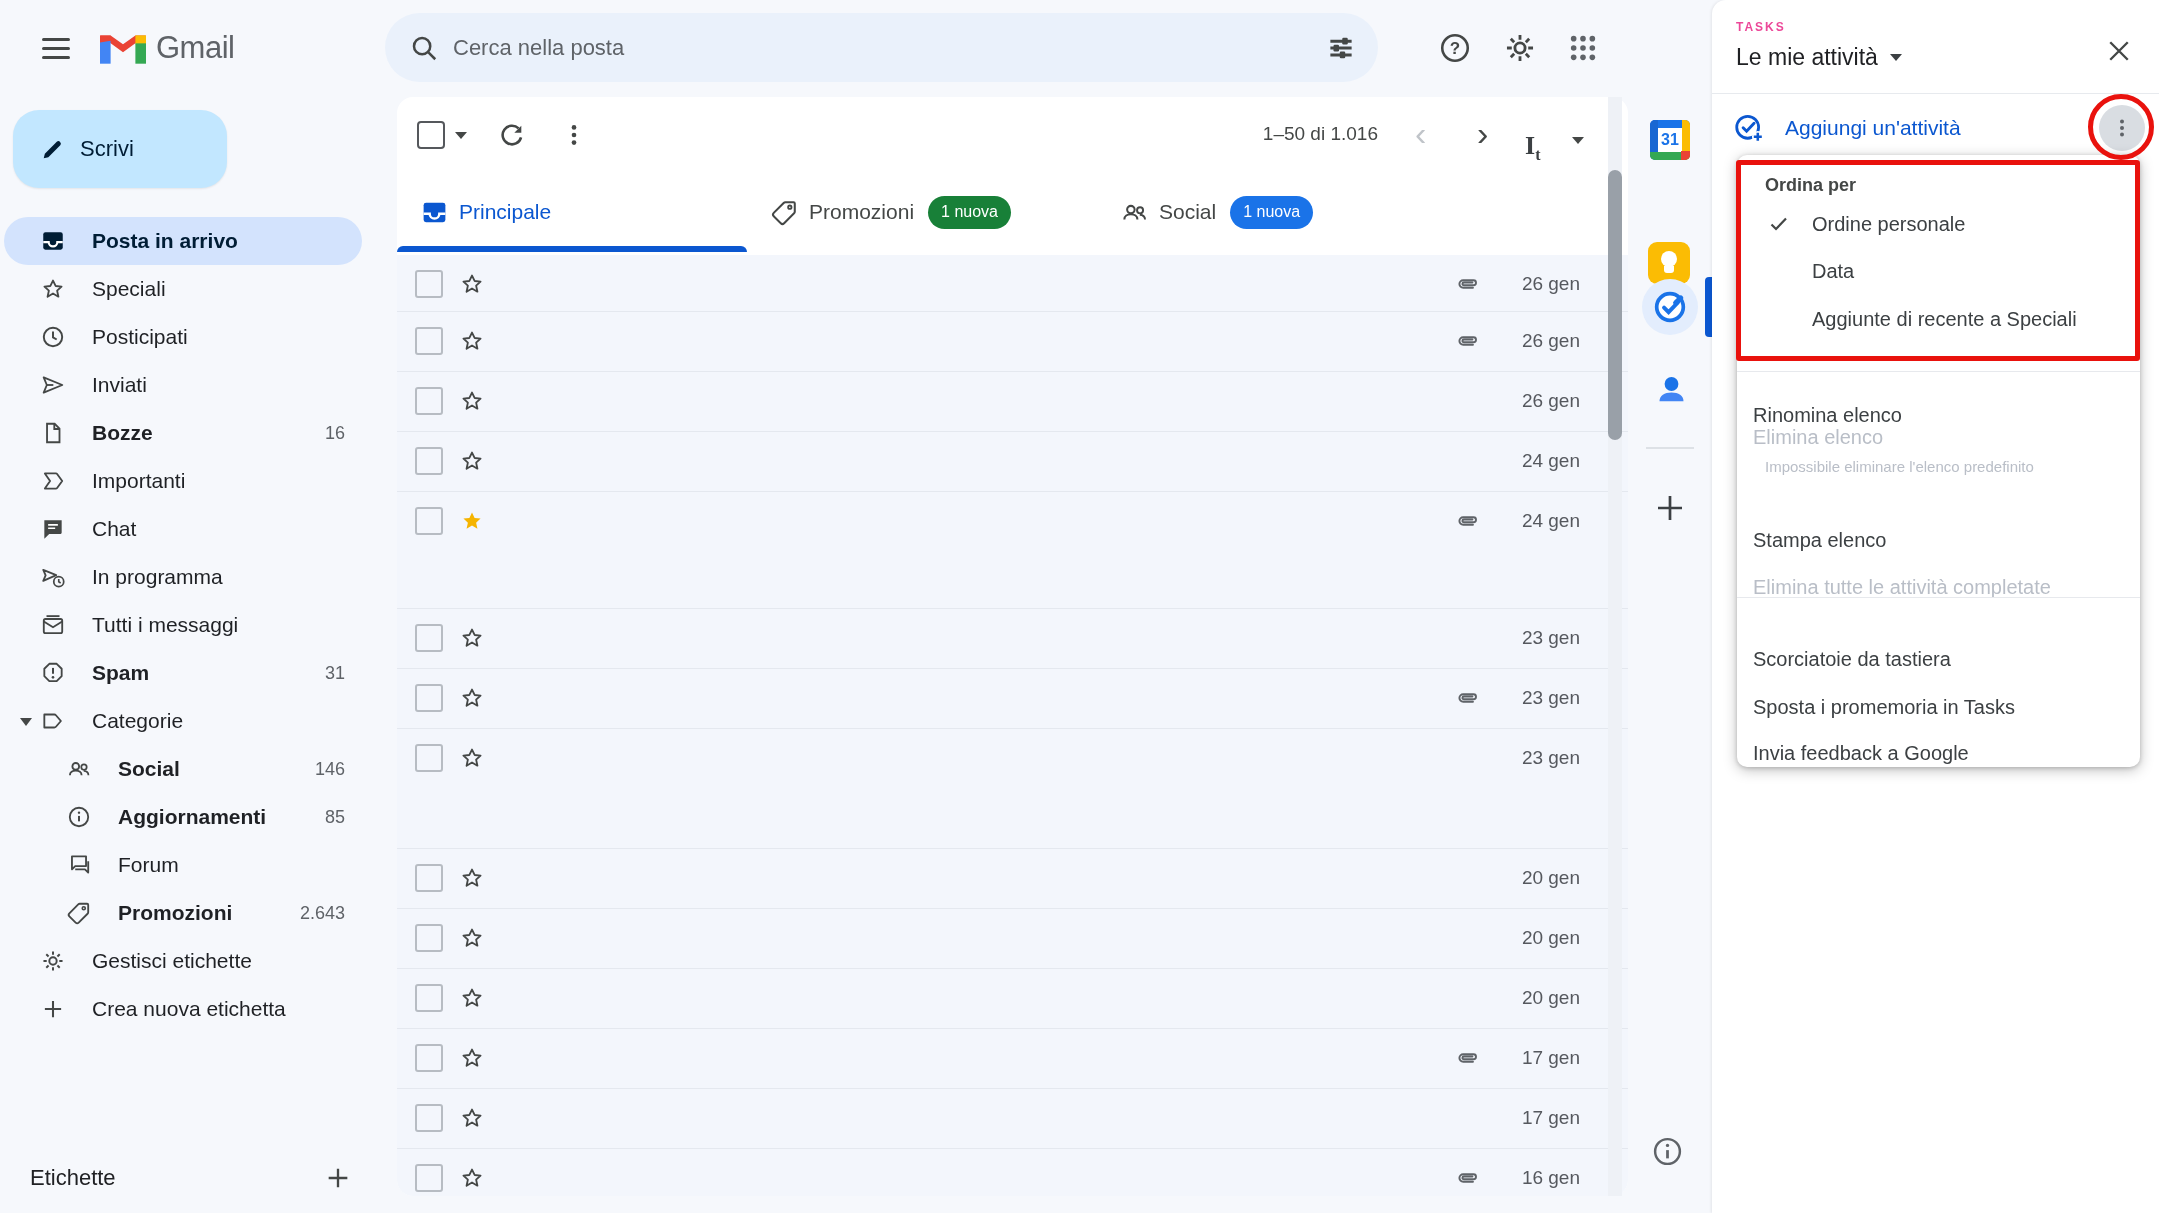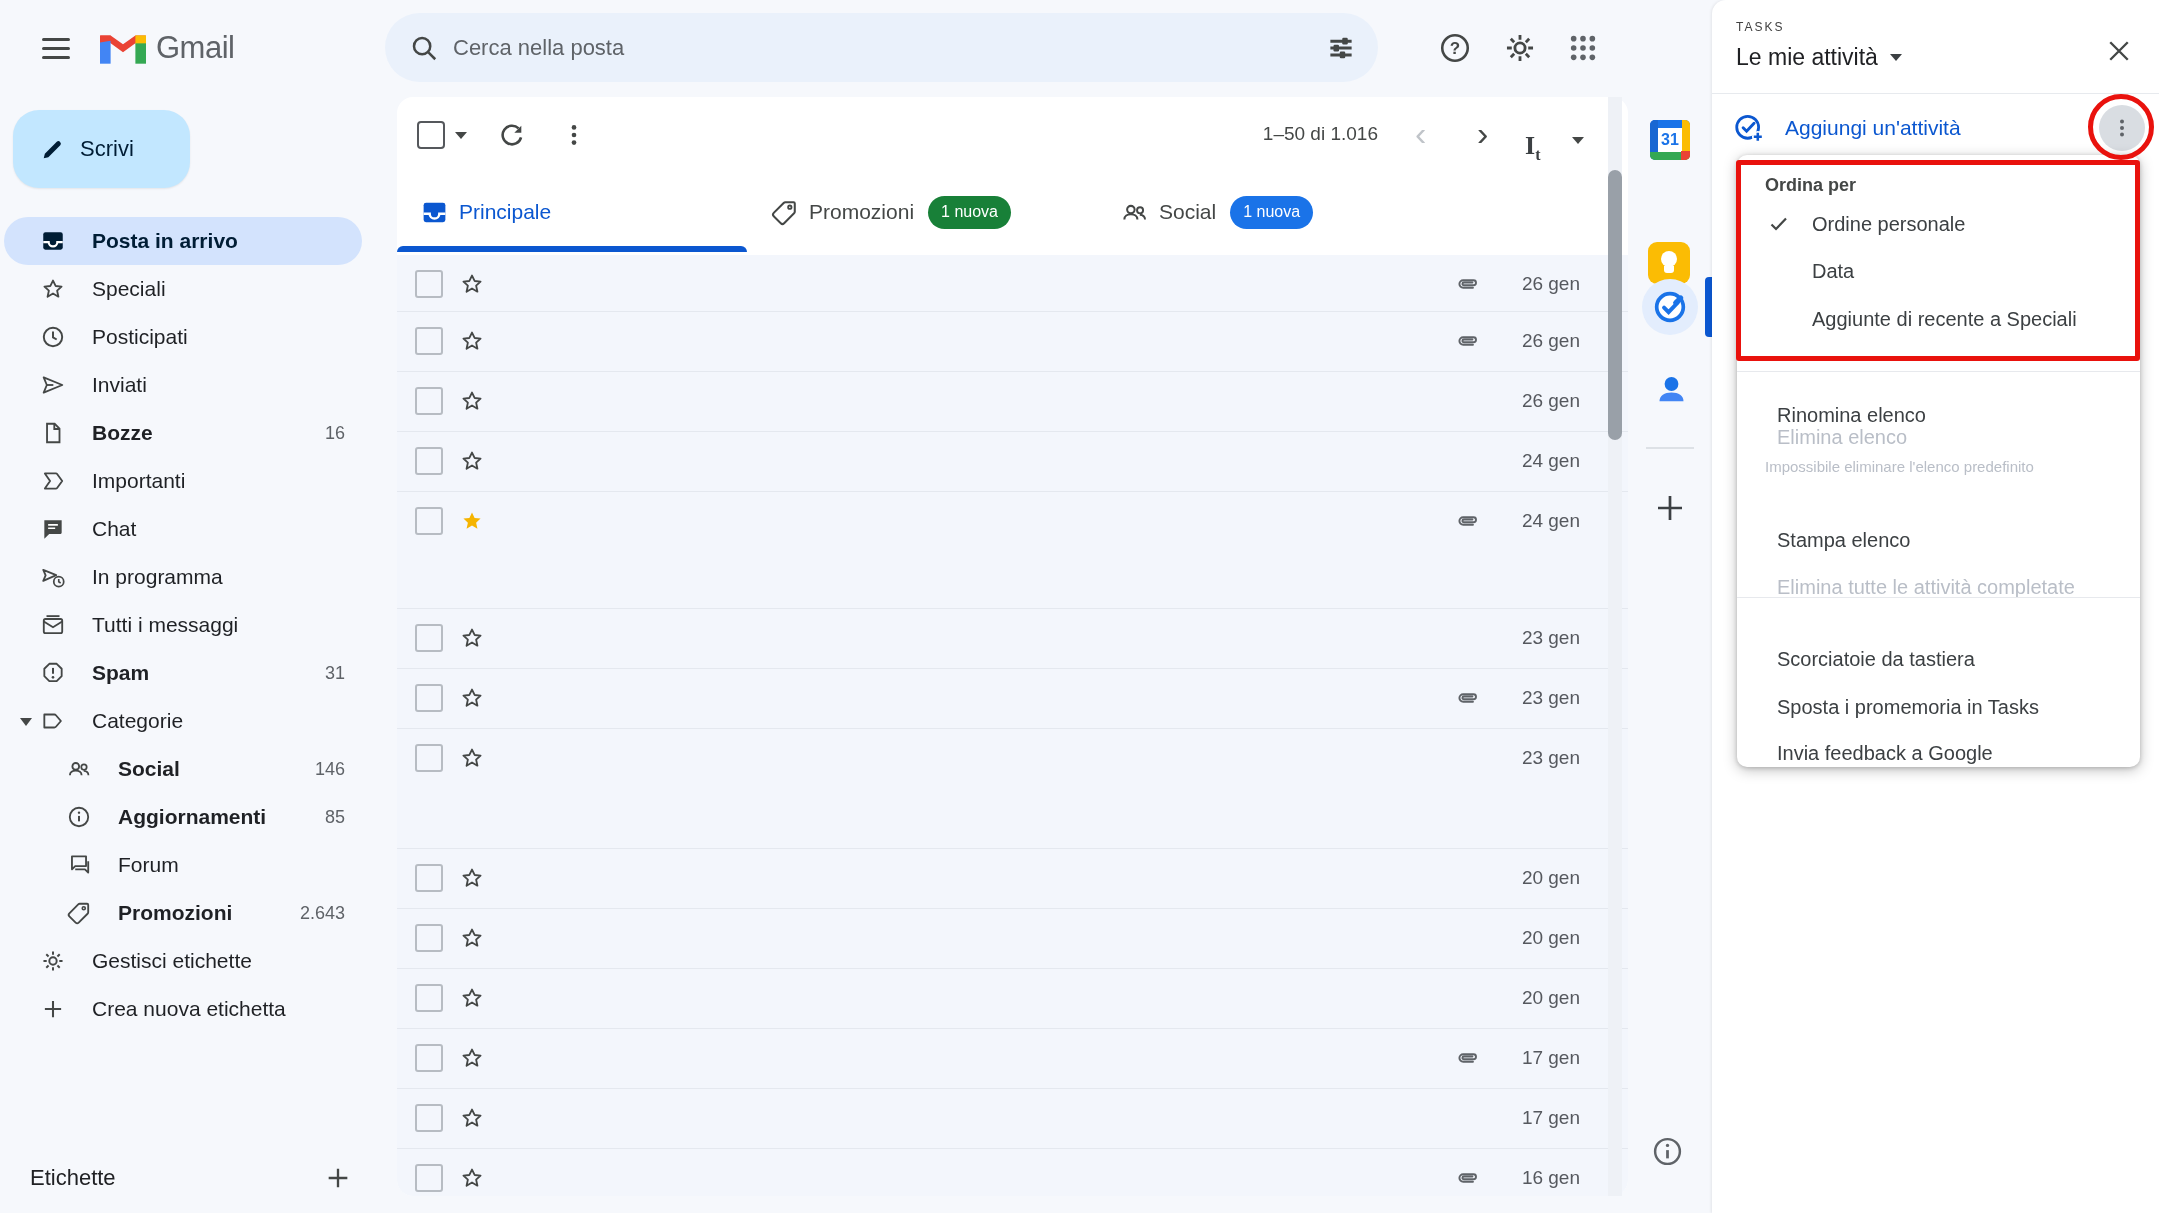--- a/index.html
+++ b/index.html
@@ -18,21 +18,21 @@
   #hamburger { left:34px; top:32px; width:44px; height:32px; cursor:pointer; }
   #hamburger span { display:block; width:28px; height:3px; background:#444746; margin:6px 8px; border-radius:2px; }
   #gmail-logo { left:100px; top:28px; }
   #gmail-wordmark { left:156px; top:30px; font-size:31px; color:#5f6368; letter-spacing:-0.5px; }
   #searchbar { left:385px; top:13px; width:993px; height:69px; background:#eaf1fb; border-radius:35px; display:flex; align-items:center; }
   #searchbar .ph { font-size:22px; color:#5f6368; flex:1; margin-left:14px; }
   .hicon { width:62px; height:62px; display:flex; align-items:center; justify-content:center; border-radius:50%; cursor:pointer; }
   #help-btn { left:1424px; top:17px; } #settings-btn { left:1489px; top:17px; } #apps-btn { left:1552px; top:17px; }
 
   
-  #compose { left:13px; top:110px; width:177px; height:78px; background:#c2e7ff; border-radius:26px; display:flex; align-items:center; cursor:pointer; box-shadow:0 1px 2px rgba(0,0,0,.08); }
+  #compose { left:13px; top:110px; width:214px; height:78px; background:#c2e7ff; border-radius:26px; display:flex; align-items:center; cursor:pointer; box-shadow:0 1px 2px rgba(0,0,0,.08); }
   #compose .lbl { font-size:22px; font-weight:500; color:#001d35; margin-left:14px; }
   #sidebar-list { left:4px; top:217px; width:358px; }
   .sbrow { height:48px; display:flex; align-items:center; border-radius:24px; padding-left:36px; padding-right:17px; cursor:pointer; position:relative; }
   .sbrow.sel { background:#d3e3fd; }
   .sbrow .icn { width:26px; height:26px; flex:0 0 26px; }
   .sbrow .lab { font-size:21px; color:#1f2125; margin-left:26px; white-space:nowrap; }
   .sbrow.sel .lab { color:#001d35; font-weight:700; }
   .sbrow.bold .lab { font-weight:700; }
   .sbrow.indent { padding-left:62px; }
   .sbrow .cnt { margin-left:auto; font-size:18px; color:#5f6368; }
@@ -81,33 +81,33 @@
   #cal-icon .band-right { position:absolute; right:0; top:0; width:8px; height:100%; background:#fbbc04; }
   #cal-icon .band-bottom { position:absolute; left:0; bottom:0; width:100%; height:8px; background:#34a853; }
   #cal-icon .corner { position:absolute; right:0; bottom:0; width:9px; height:9px; background:#ea4335; }
   #cal-icon .n31 { position:absolute; left:0; top:0; width:100%; height:100%; display:flex; align-items:center; justify-content:center; color:#1a73e8; font-size:16px; font-weight:700; }
   #keep-icon { left:1648px; top:202px; width:42px; height:42px; background:#fbbc04; border-radius:9px; position:relative; }
   #keep-icon .bulb { position:absolute; left:13px; top:9px; width:16px; height:16px; border-radius:50%; background:#fff; }
   #keep-icon .base { position:absolute; left:16px; top:24px; width:10px; height:7px; background:#fff; border-radius:0 0 3px 3px; }
 
   
   #tasks-panel { left:1712px; top:0; width:447px; height:1213px; background:#fff; border-radius:14px 0 0 0; box-shadow:-1px 0 3px rgba(0,0,0,.08); }
-  #tp-kicker { position:absolute; left:24px; top:20px; font-size:12px; font-weight:400; letter-spacing:2px; color:#404040; }
+  #tp-kicker { position:absolute; left:24px; top:20px; font-size:12px; font-weight:700; letter-spacing:2px; color:#ec4899; }
   #tp-title-row { position:absolute; left:24px; top:44px; display:flex; align-items:center; cursor:pointer; }
   #tp-title { font-size:23px; color:#202124; font-weight:500; }
   #tp-title-caret { margin-left:12px; border-top-color:#3c4043; }
   #tp-close { position:absolute; left:392px; top:36px; width:32px; height:32px; cursor:pointer; }
   #tp-divider { position:absolute; left:0; top:93px; width:100%; height:1px; background:#e7eaee; }
   #tp-add { position:absolute; left:21px; top:112px; display:flex; align-items:center; cursor:pointer; }
   #tp-add .t { font-size:21px; font-weight:500; color:#0b57d0; margin-left:20px; }
   #tp-dots { position:absolute; left:387px; top:105px; width:46px; height:46px; border-radius:50%; background:#d9dde2; display:flex; align-items:center; justify-content:center; cursor:pointer; }
 
   
   #tasks-menu { left:1737px; top:155px; width:403px; height:612px; background:#fff; border-radius:10px; box-shadow:0 3px 14px rgba(0,0,0,.25), 0 1px 4px rgba(0,0,0,.18); z-index:40; }
-  .mi { position:absolute; left:0; width:100%; height:48px; line-height:48px; font-size:20px; color:#3c4043; padding-left:40px; cursor:pointer; white-space:nowrap; }
+  .mi { position:absolute; left:0; width:100%; height:48px; line-height:48px; font-size:20px; color:#3c4043; padding-left:16px; cursor:pointer; white-space:nowrap; }
   .mi.opt { padding-left:75px; }
   .mi.disabled { color:#b9bec7; cursor:default; }
   .mi .chk { position:absolute; left:30px; top:12px; }
   #menu-sort-heading { position:absolute; left:28px; top:13px; height:34px; line-height:34px; font-size:18px; font-weight:600; color:#444746; }
   .mdiv { position:absolute; left:0; width:100%; height:1px; background:#e7e9ed; }
   .misub { position:absolute; left:28px; width:100%; height:26px; line-height:26px; font-size:15px; color:#b9bec7; white-space:nowrap; }
 
   
   #anno-ring { left:2088px; top:94px; width:66px; height:66px; border:5px solid #e9120d; border-radius:50%; z-index:60; pointer-events:none; }
   #anno-rect { left:1736px; top:160px; width:404px; height:201px; border:5px solid #e9120d; border-radius:3px; z-index:60; pointer-events:none; }

